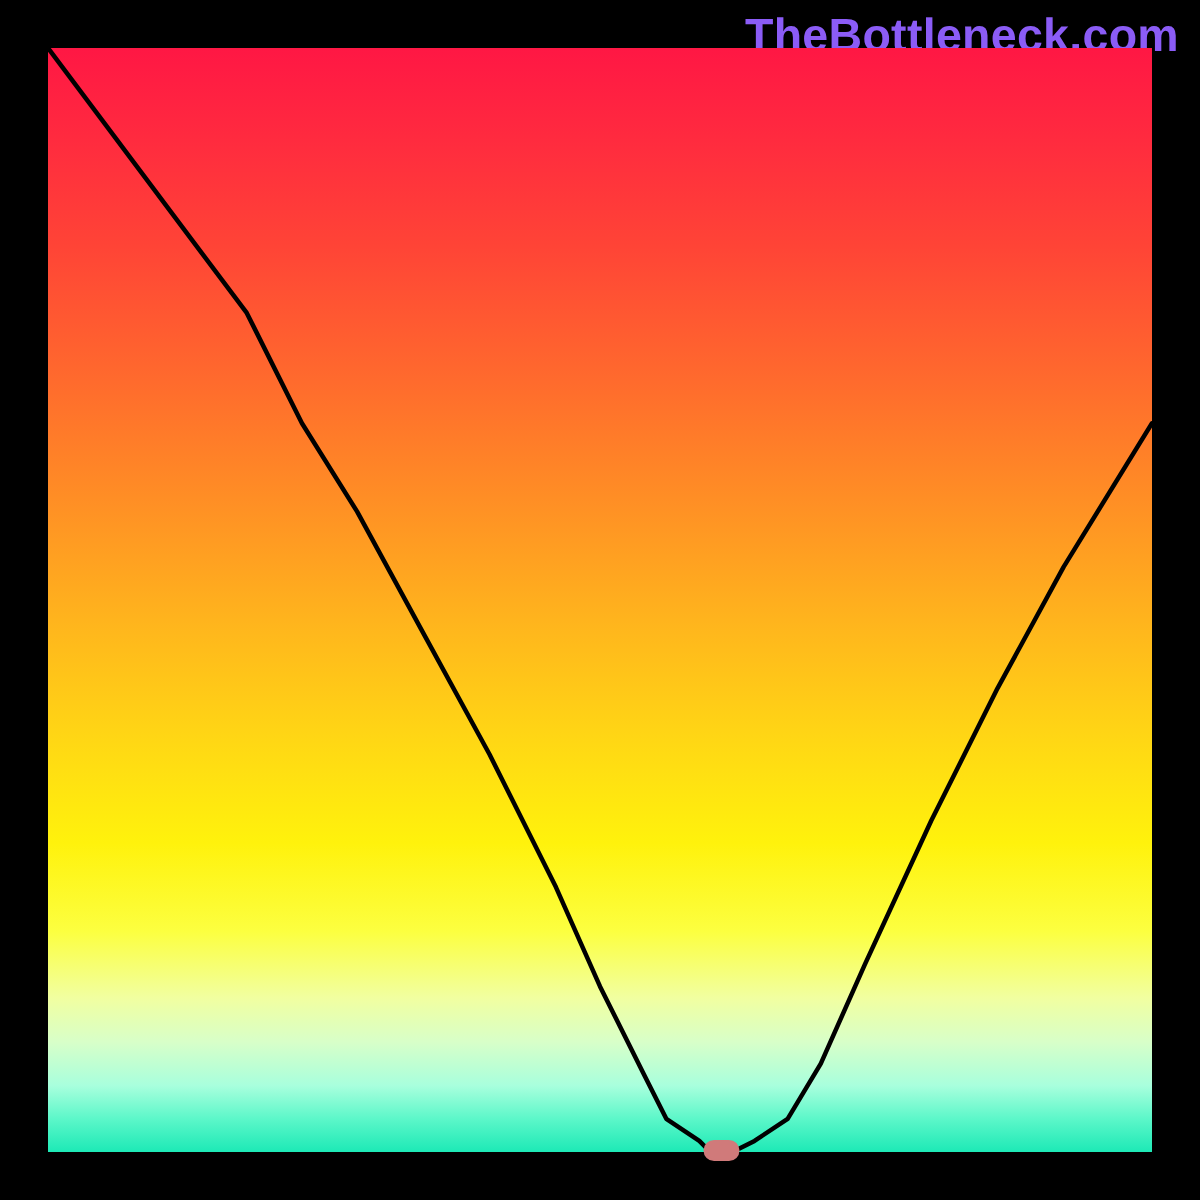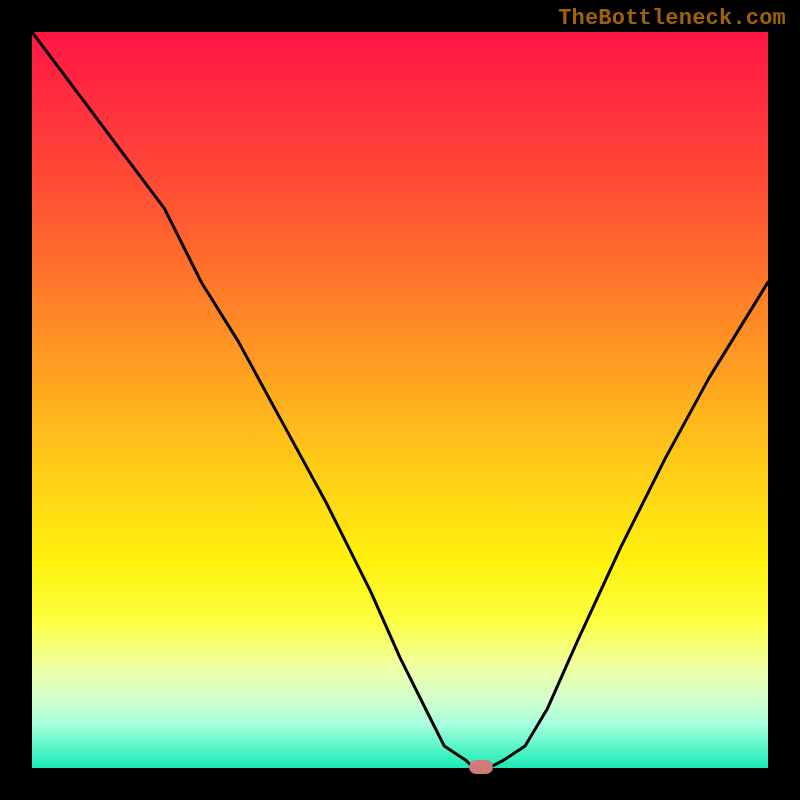--- a/index.html
+++ b/index.html
@@ -36,24 +36,24 @@
       #d8ffc8 90%,
       #a8ffdd 94%,
       #5cf7c9 97%,
       #1de9b6 100%
     );
   }
   .watermark {
     position: absolute;
     top: 6px;
     right: 14px;
-    font-family: Liberation Mono, monospace;
-    font-size: 22px;
+    font-family: Liberation Sans, sans-serif;
+    font-size: 31px;
     font-weight: 600;
-    color: #a16207;
+    color: #8b5cf6;
     letter-spacing: 0.2px;
     user-select: none;
   }
   svg.curve {
     position: absolute;
     left: 0;
     top: 0;
     width: 736px;
     height: 736px;
   }

